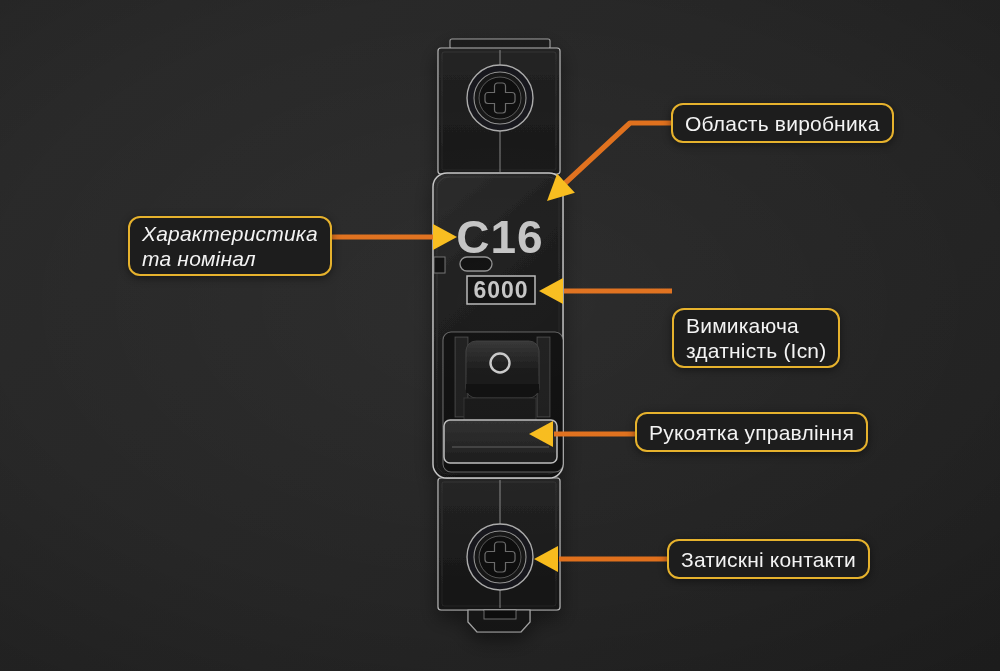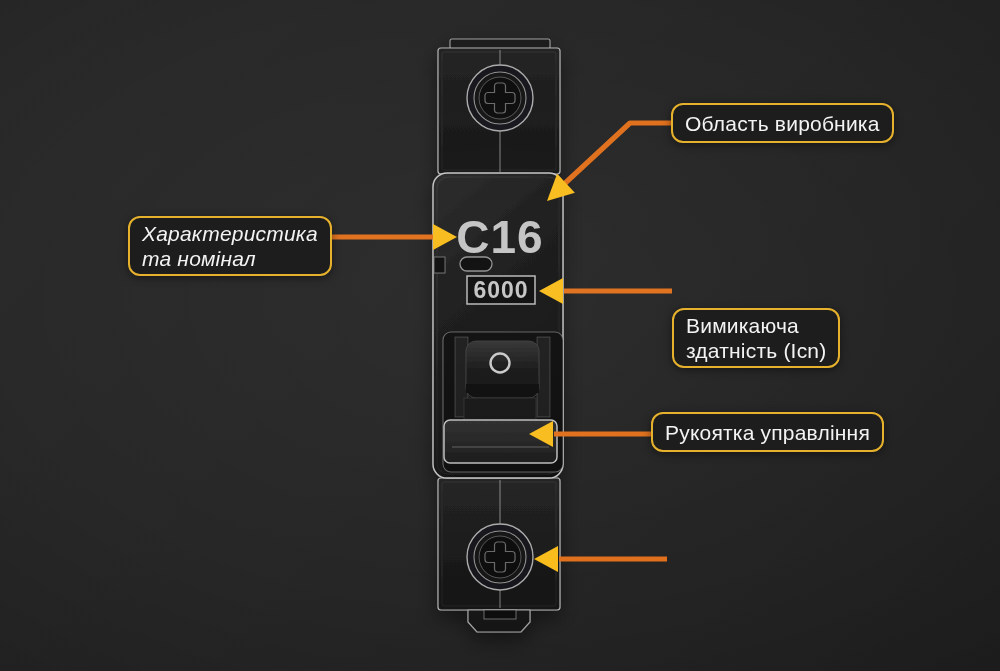--- a/index.html
+++ b/index.html
@@ -26,21 +26,21 @@
     background:var(--label-bg); color:var(--label-text);
     border:2.5px solid var(--label-border); border-radius:12px;
     padding:3px 12px; font-size:21px; line-height:25px;
     white-space:pre-line; letter-spacing:.2px;
     box-shadow:0 2px 8px rgba(0,0,0,.45);
     z-index:3;
   }
   .lbl-manufacturer{left:671px; top:103px; min-height:30px;}
   .lbl-characteristic{left:128px; top:216px; min-height:50px;font-style:italic;}
   .lbl-breaking{left:672px; top:260px; min-height:50px;margin-top:48px;}
-  .lbl-handle{left:651px; top:412px; min-height:30px;justify-content:flex-end;}
+  .lbl-handle{left:635px; top:412px; min-height:30px;justify-content:flex-end;}
   .lbl-contacts{left:667px; top:539px; min-height:30px;}
   .svg-text{font-family:"Liberation Sans", sans-serif; fill:var(--marking-text);}
 </style>
 </head>
 <body>
 
 <div class="stage">
 
   <svg class="scene" viewBox="0 0 1000 671" aria-hidden="true">
     <defs>
@@ -153,14 +153,17 @@
 
   <div class="callout lbl-breaking">
     <span>Вимикаюча
 здатність (Icn)</span>
   </div>
 
   <div class="callout lbl-handle">
     <span>Рукоятка управління</span>
   </div>
 
+  <div class="callout lbl-contacts">
+    <span>Затискні контакти</span>
+  </div>
 
 </div>
 
 </body></html>

